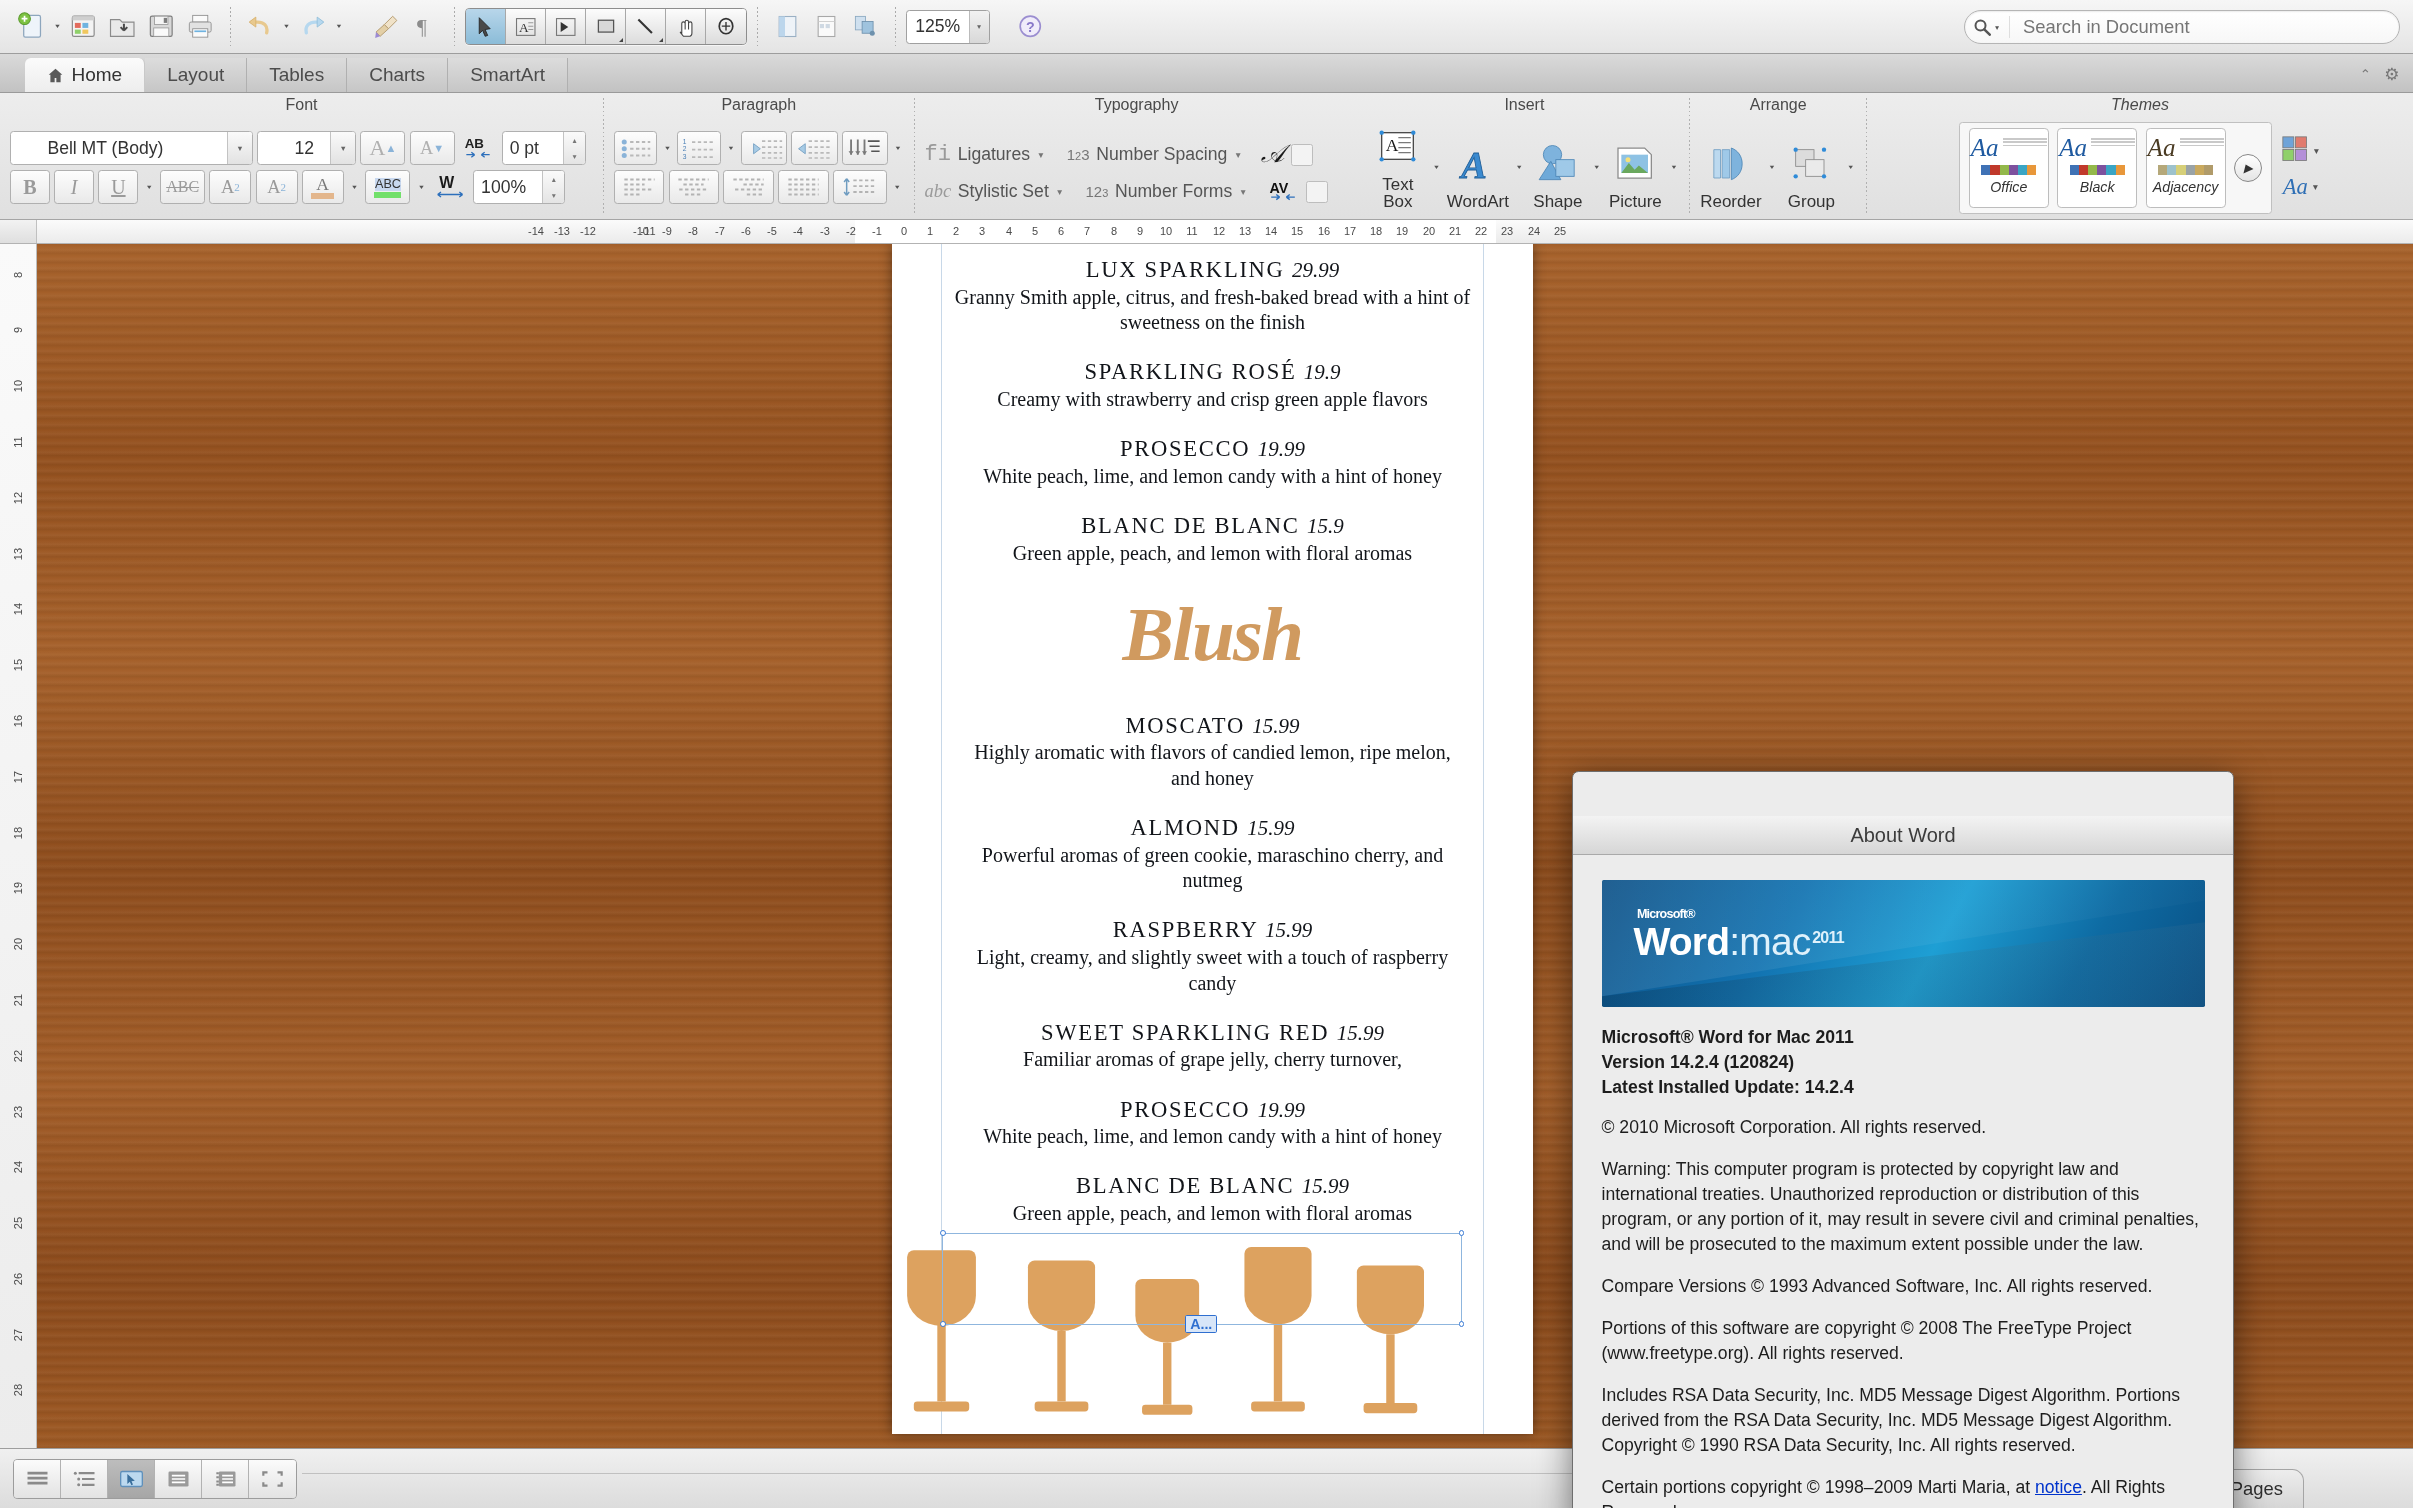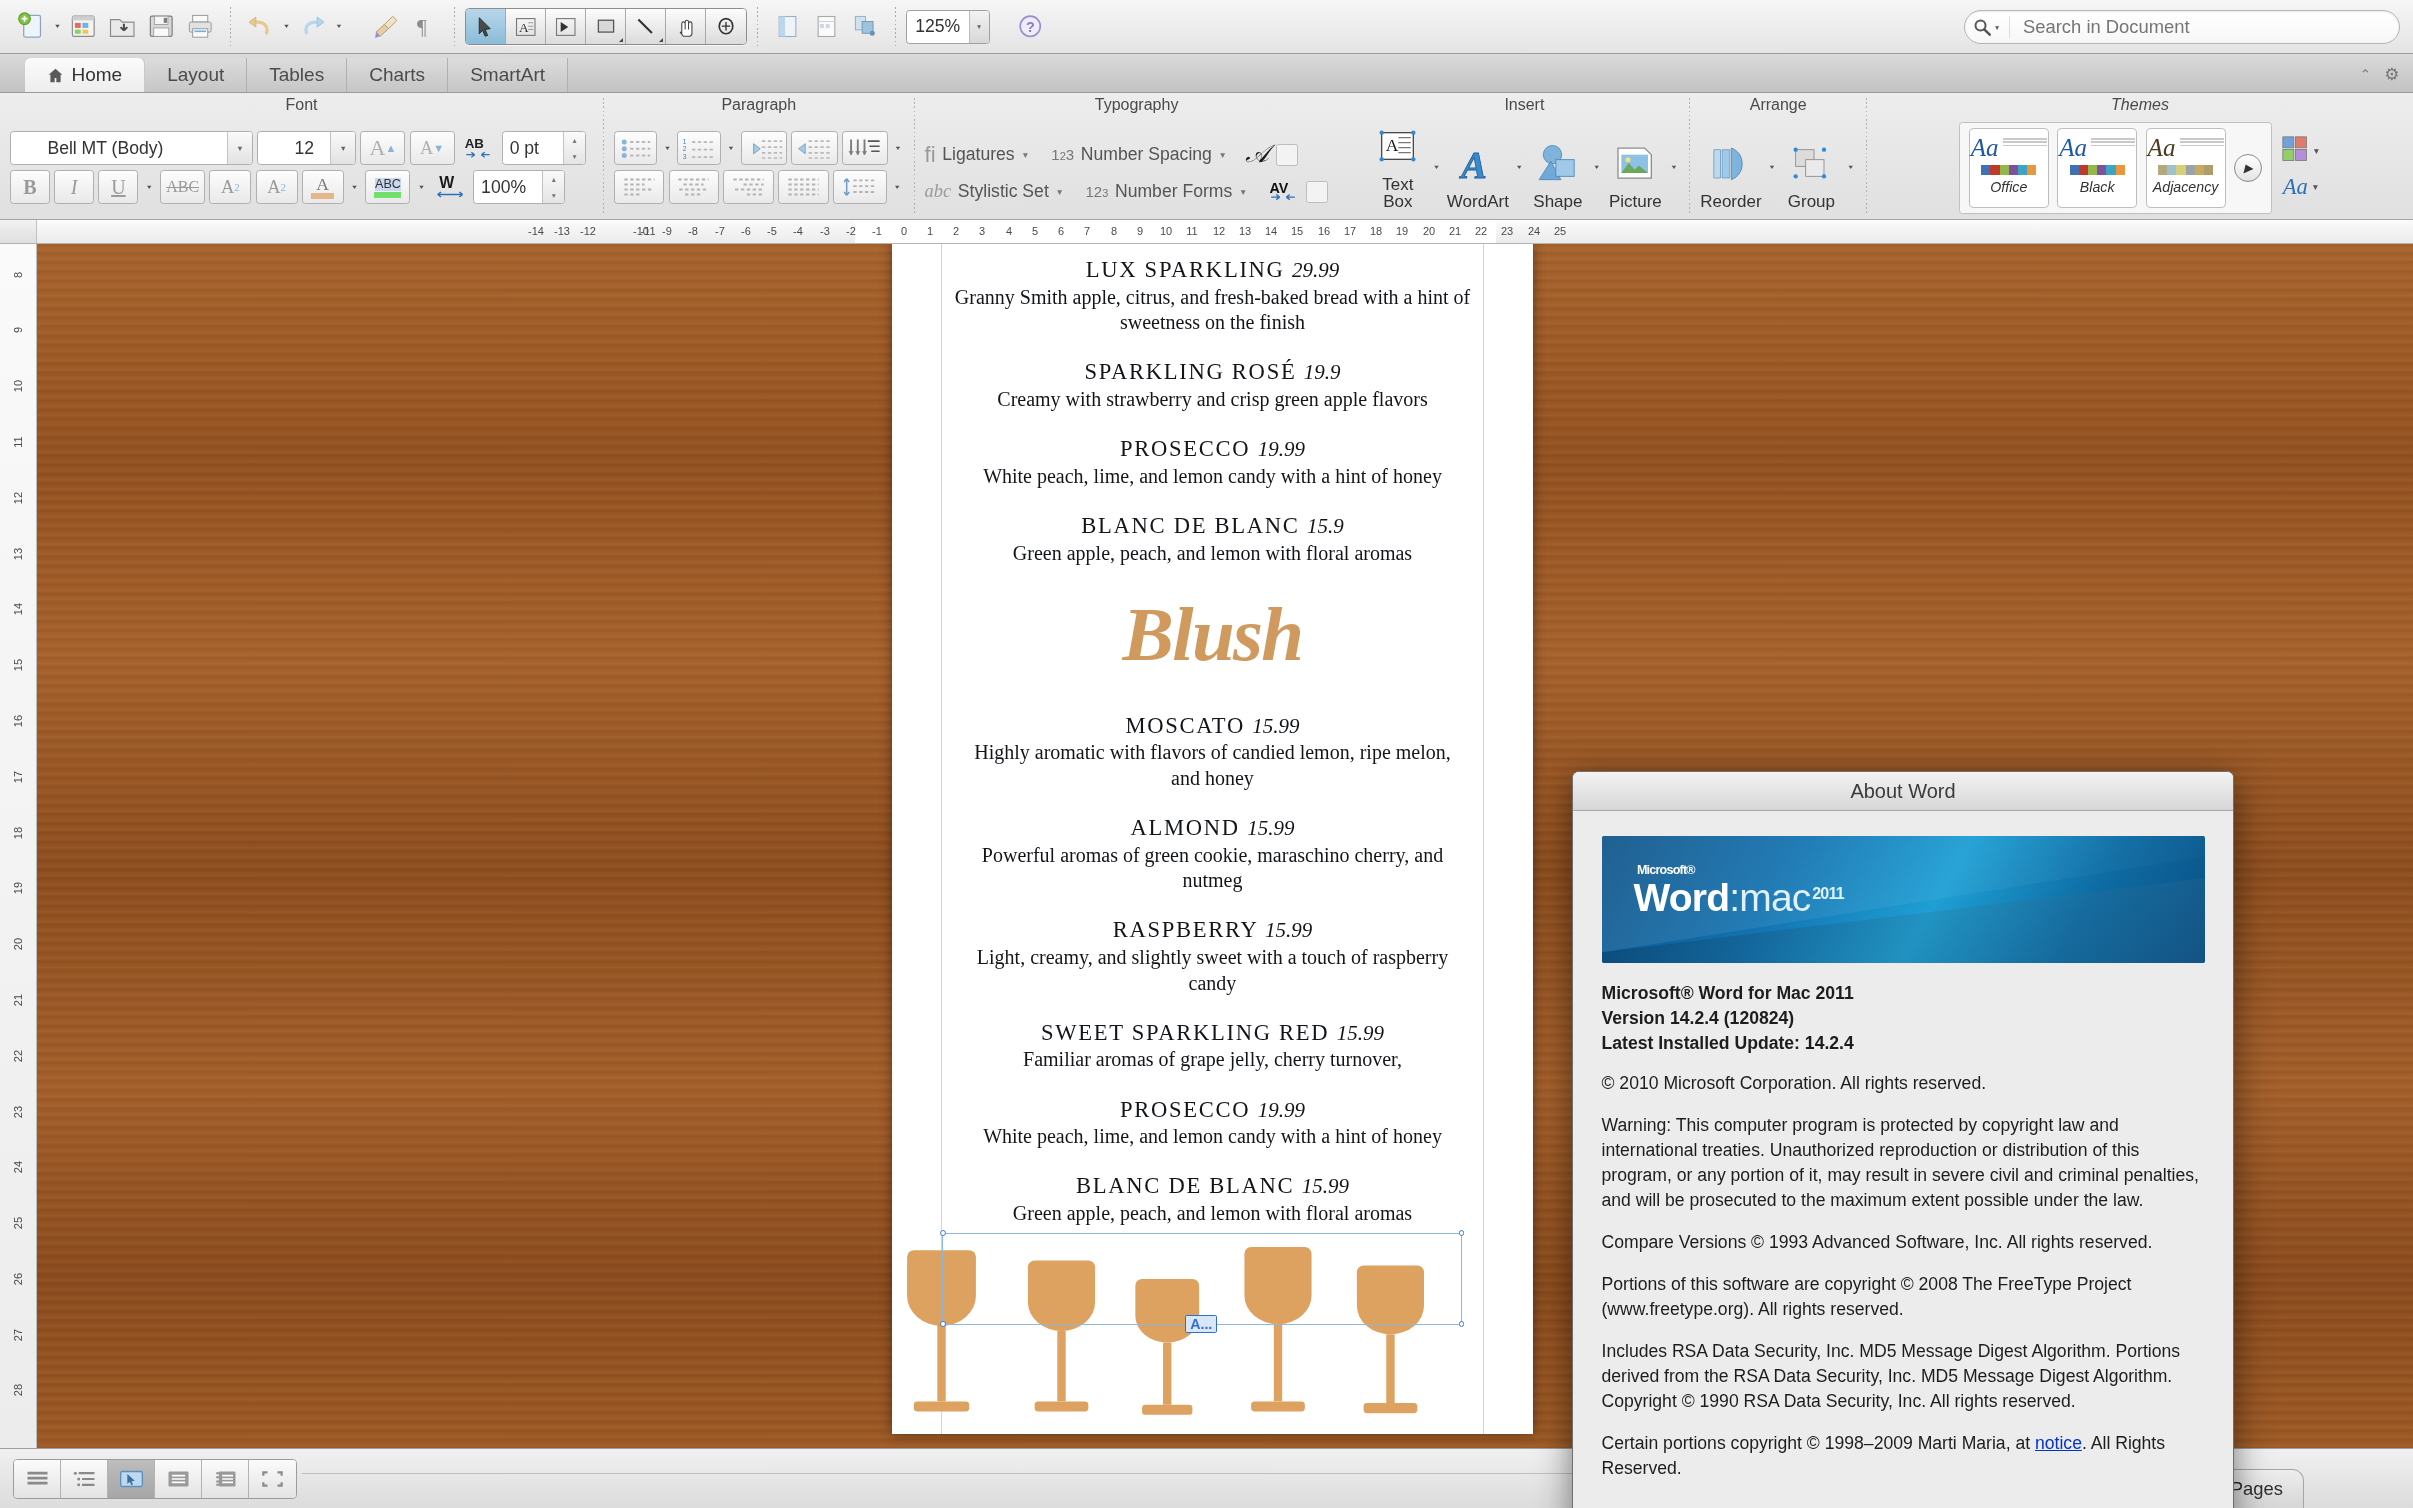--- a/index.html
+++ b/index.html
@@ -234,21 +234,21 @@
     position:absolute; left: 1572px; top: 771px; width: 662px; height: 754px;
     background:#ececec;
     border:0.8px solid #6e6e6e; border-radius: 6.7px 6.7px 0 0;
     box-shadow: 0 8.4px 34px rgba(0,0,0,.5);
     overflow:hidden; z-index: 50;
   }
   #about-title {
     height: 39px; background: linear-gradient(to bottom,#f3f3f3,#d6d6d6);
     border-bottom:0.8px solid #a9a9a9;
     display:flex; align-items:center; justify-content:center;
-    font-size: 20px; color:#3b3b3b;
+    font-size: 20px; color:#3b3b3b;margin-top:44px;
   }
   #about-body { padding: 25px 28.5px 0; }
   #about-banner {
     width: 100%; height: 127px; border-radius: 1.7px; position:relative; overflow:hidden;
     background: linear-gradient(120deg,#0a4f86 0%, #1272b0 30%, #1e9fd4 55%, #0e6ba3 78%, #094e82 100%);
   }
   #about-banner .wave1 { position:absolute; left:-10%; top:-40%; width:130%; height:90%;
     background: linear-gradient(100deg, rgba(255,255,255,.10), rgba(255,255,255,0));
     transform: rotate(-9deg); }
   #about-banner .wave2 { position:absolute; left:-10%; bottom:-45%; width:130%; height:85%;
@@ -645,21 +645,21 @@
       </div>
     </div>
   </div>
 
   <div class="rgroup-divider"></div>
 
   <div class="rgroup" style="width:444px;gap:11px;">
     <div class="rgroup-title">Typography</div>
     <div class="rgroup-body" style="gap:1.7px;">
       <div class="typo-row">
-        <span style="font-family:Liberation Sans, sans-serif;font-size:22px;color:#9a9a9a;">fi</span>
+        <span style="font-family:Liberation Mono, monospace;font-size:22px;color:#9a9a9a;">fi</span>
         <span class="tlab">Ligatures</span>
         <span class="tarrow">▼</span>
         <span style="margin-left:15px;font-size:15px;color:#777;">1<span style="font-size:11px;">2</span>3</span>
         <span class="tlab">Number Spacing</span>
         <span class="tarrow">▼</span>
         <span style="margin-left:11.7px;font-family:'Liberation Serif',serif;font-style:italic;font-size:25px;color:#1a1a1a;">𝒜</span>
         <span style="width:22px;height:22px;border:0.8px solid #bdbdbd;border-radius:2.5px;background:#f3f3f3;display:inline-block;"></span>
       </div>
       <div class="typo-row">
         <span style="font-family:'Liberation Serif',serif;font-style:italic;font-size:18.4px;color:#9a9a9a;">abc</span>

